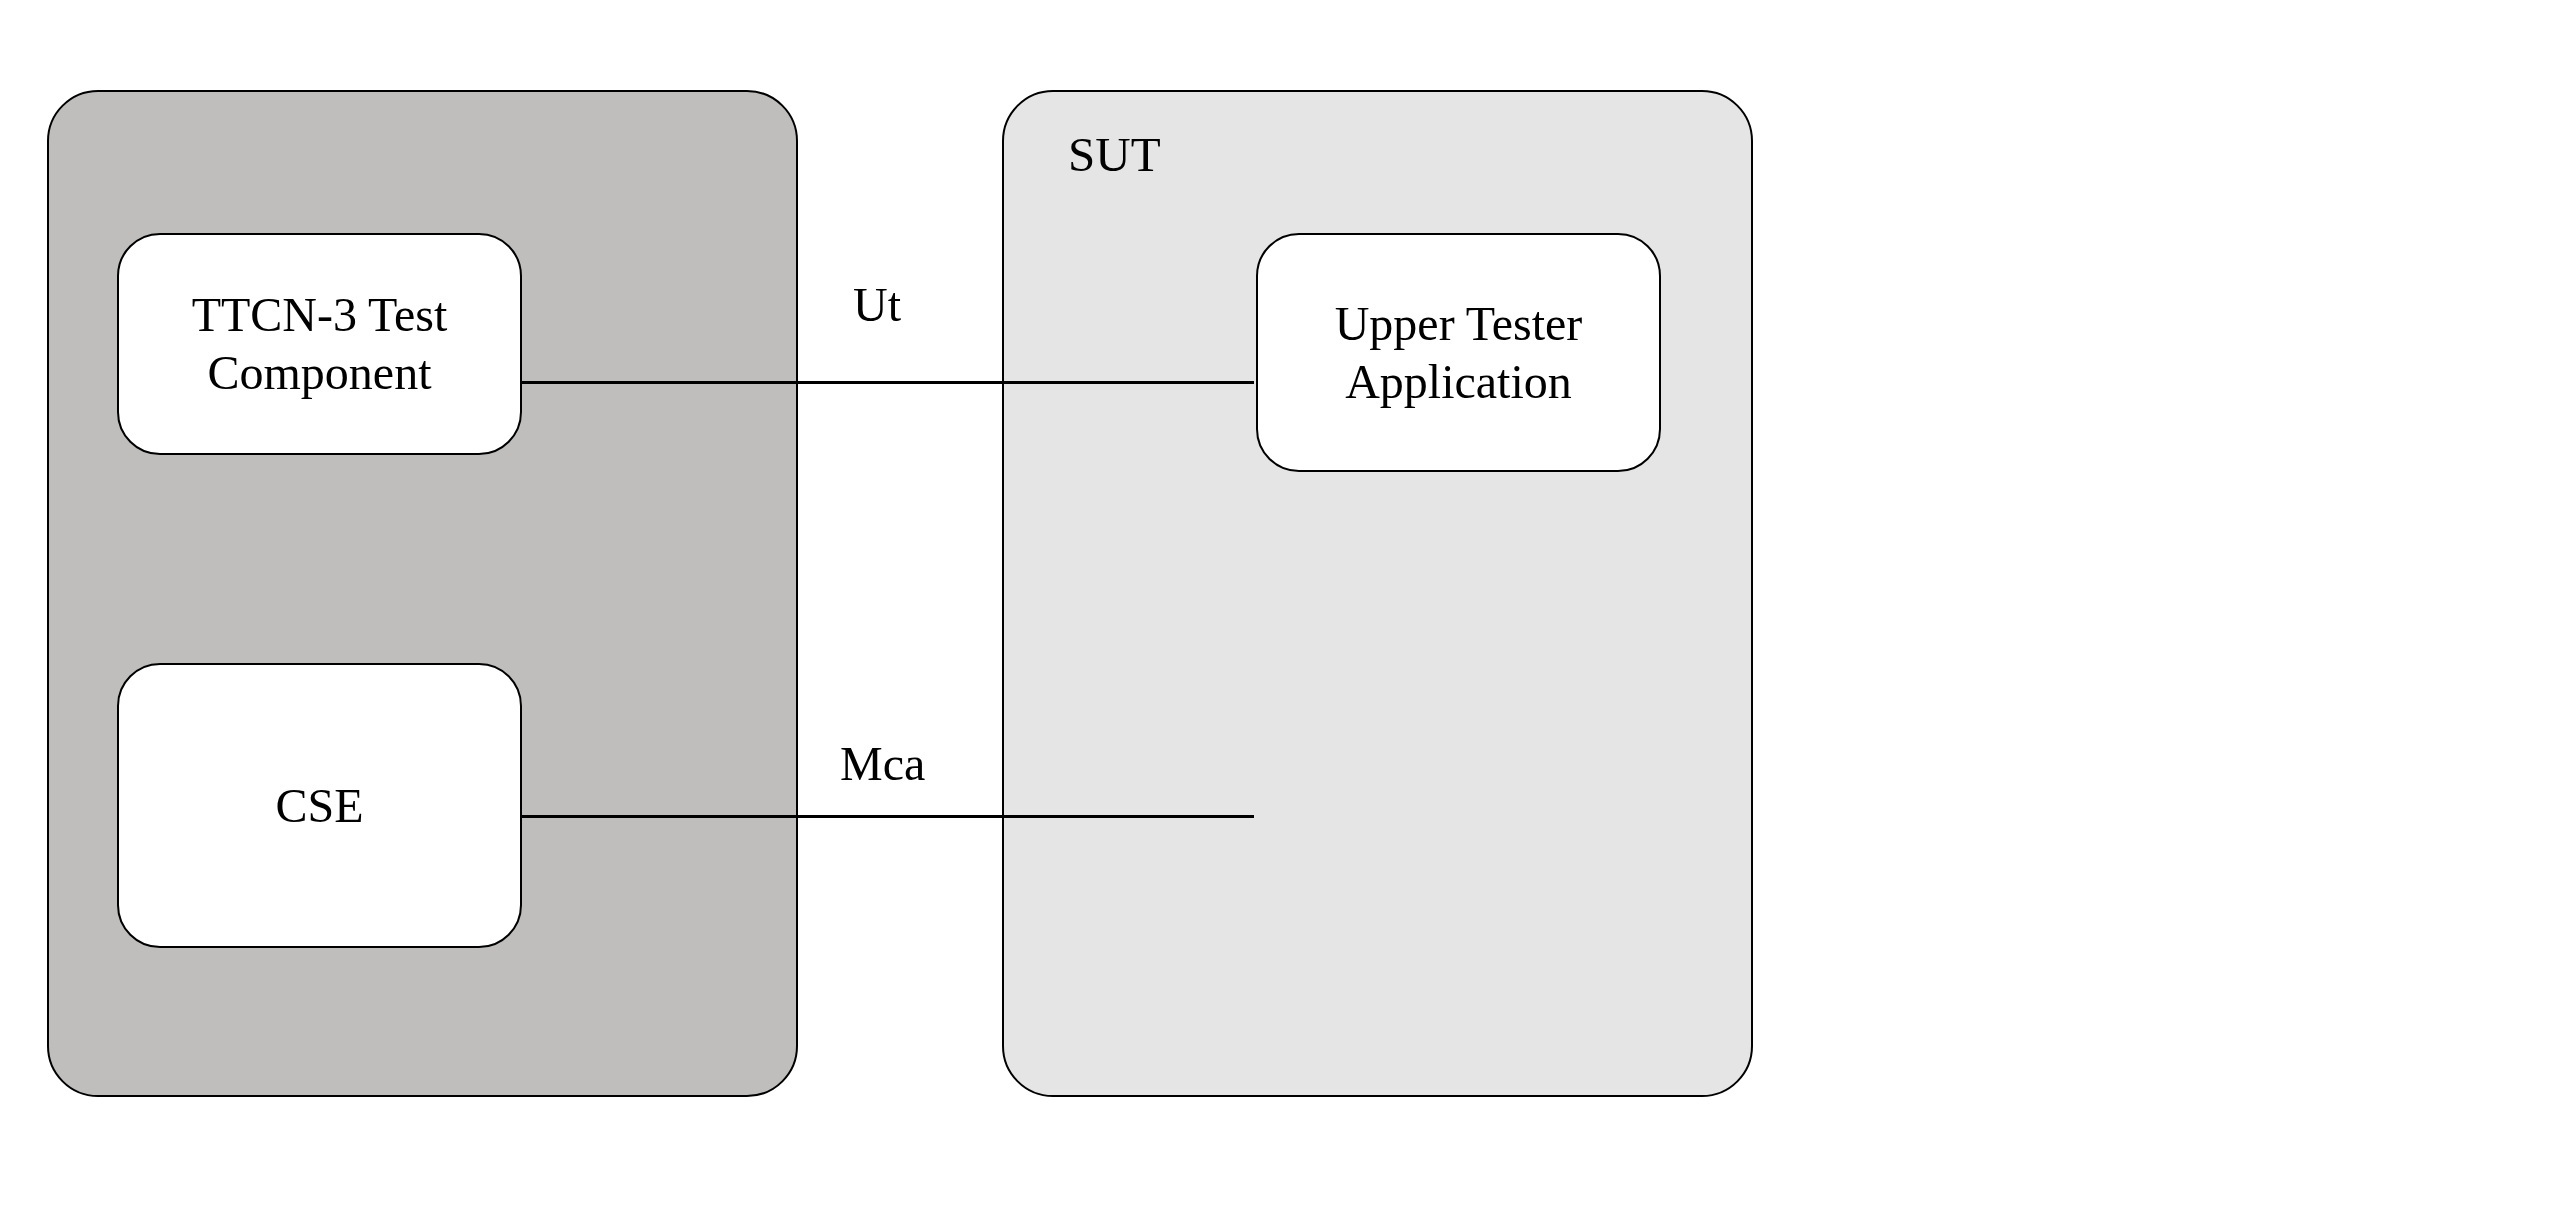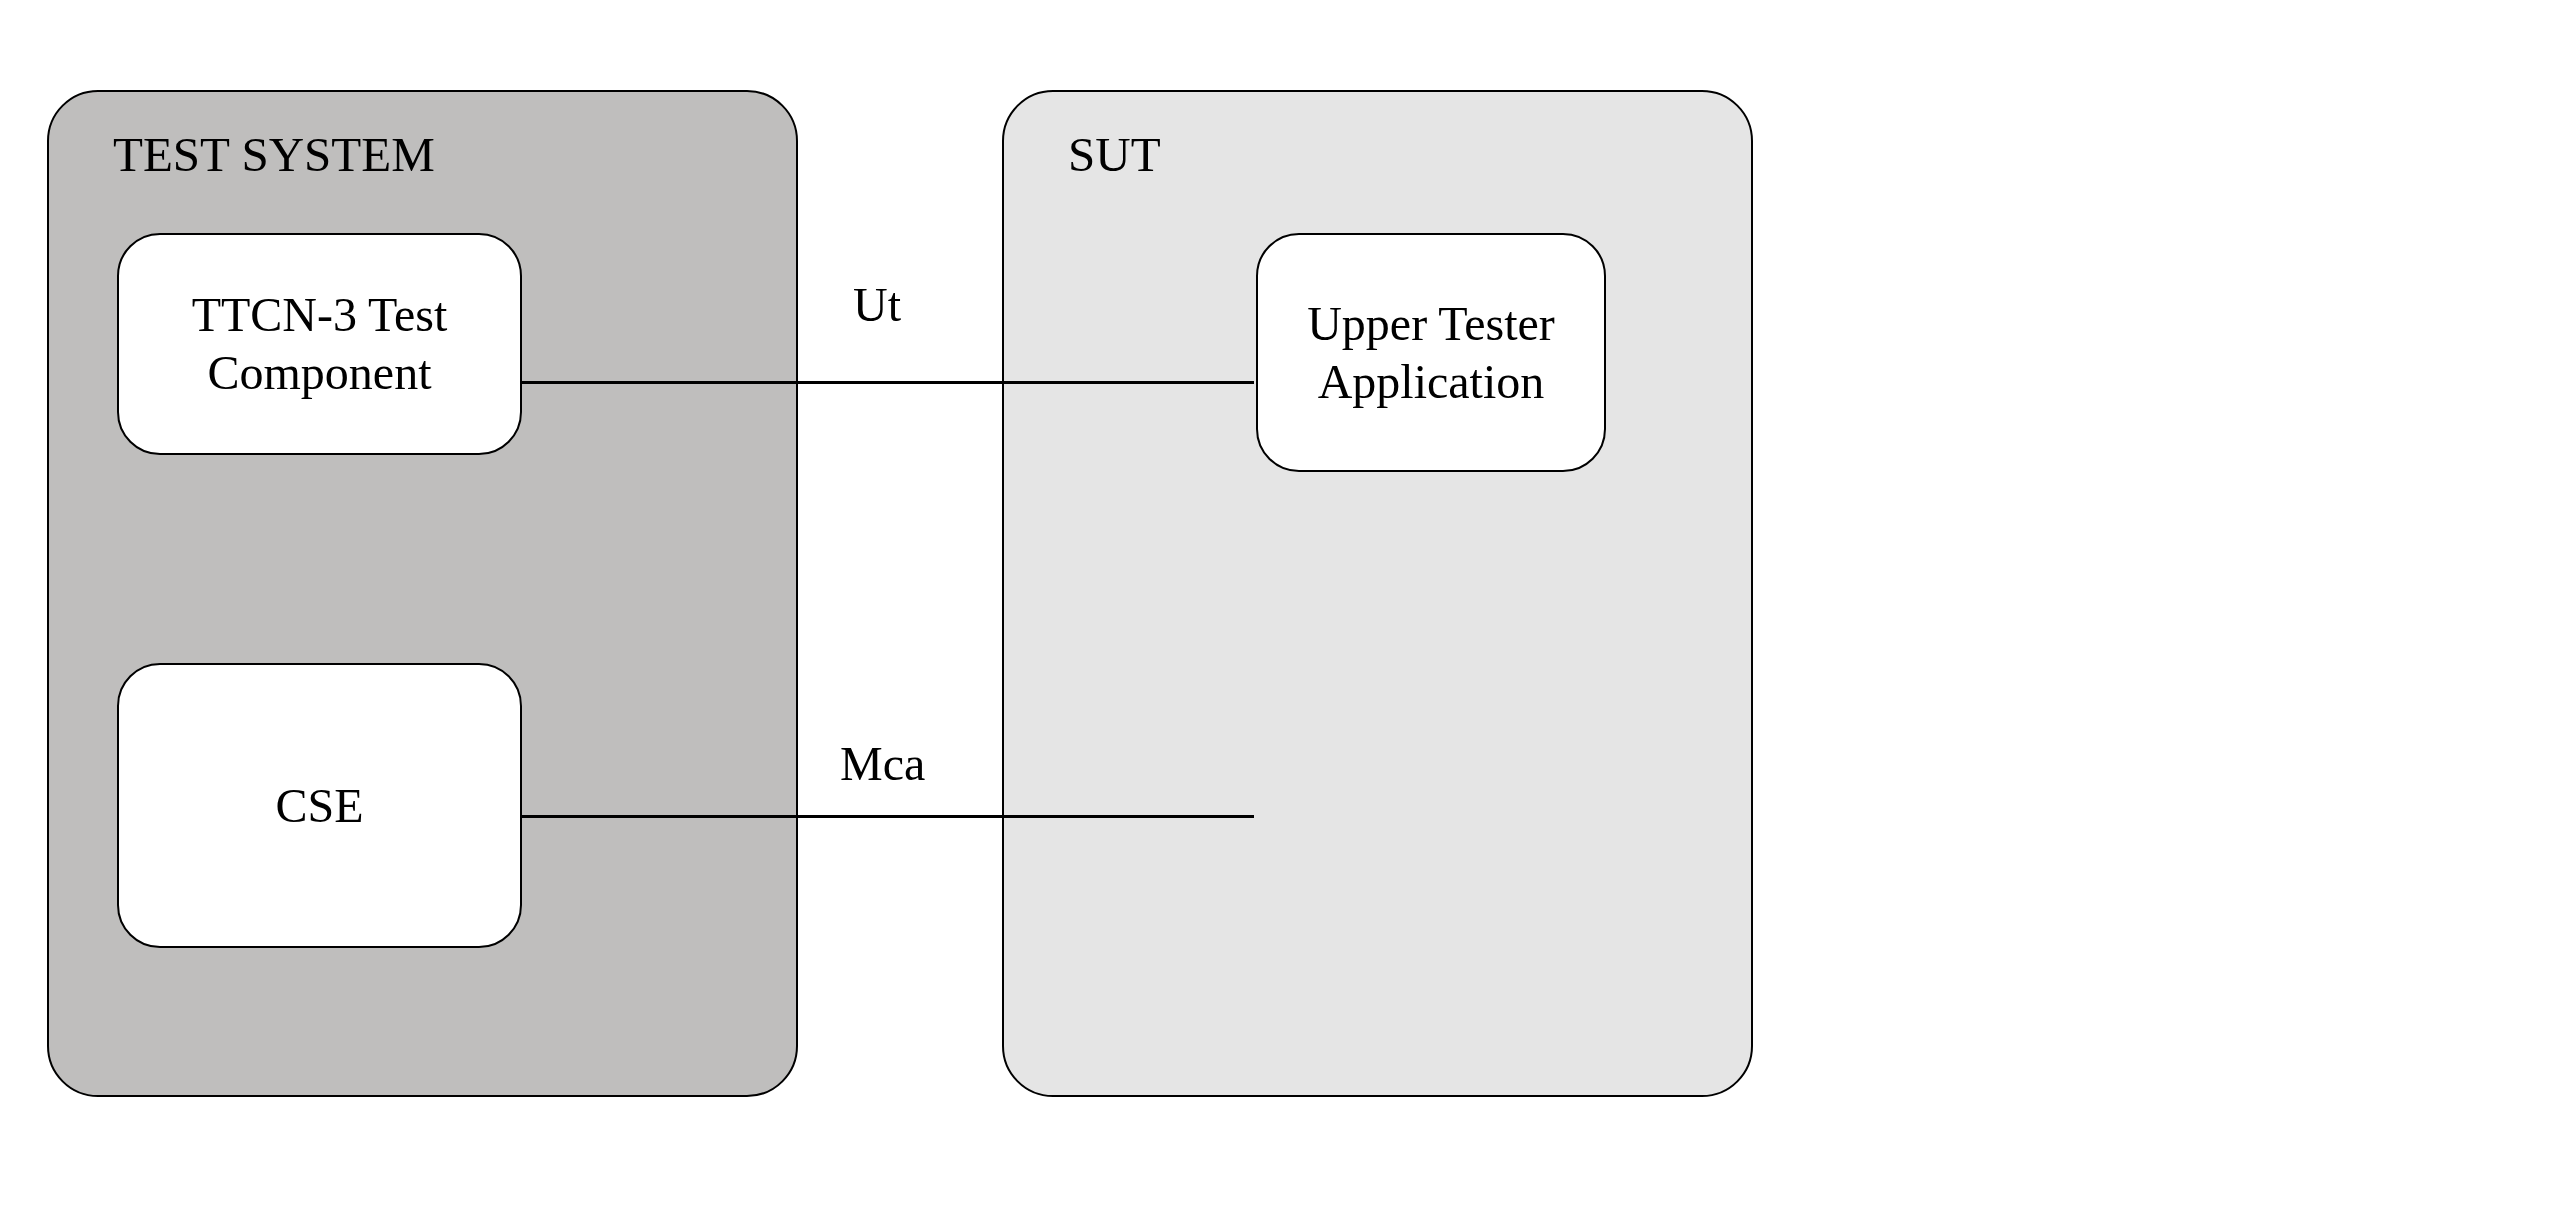--- a/index.html
+++ b/index.html
@@ -59,21 +59,21 @@
     }
     .cse {
       left: 68px;
       top: 571px;
       width: 405px;
       height: 285px;
     }
     .upper-tester {
       left: 252px;
       top: 141px;
-      width: 350px;
+      width: 405px;
       height: 239px;
     }
     .iut {
       left: 252px;
       top: 571px;
       width: 405px;
       height: 239px;
     }
     .connector {
       position: absolute;
@@ -100,21 +100,20 @@
     }
     .mca-label {
       left: 840px;
       top: 736px;
     }
   </style>
 </head>
 <body>
 
 <div class="container-block test-system">
-  <div class="container-title">TEST SYSTEM</div>
   <div class="inner-box ttcn">
     <span>TTCN-3 Test<br>Component</span>
   </div>
   <div class="inner-box cse">
     <span>CSE</span>
   </div>
 </div>
 
 <div class="container-block sut">
   <div class="container-title">SUT</div>

